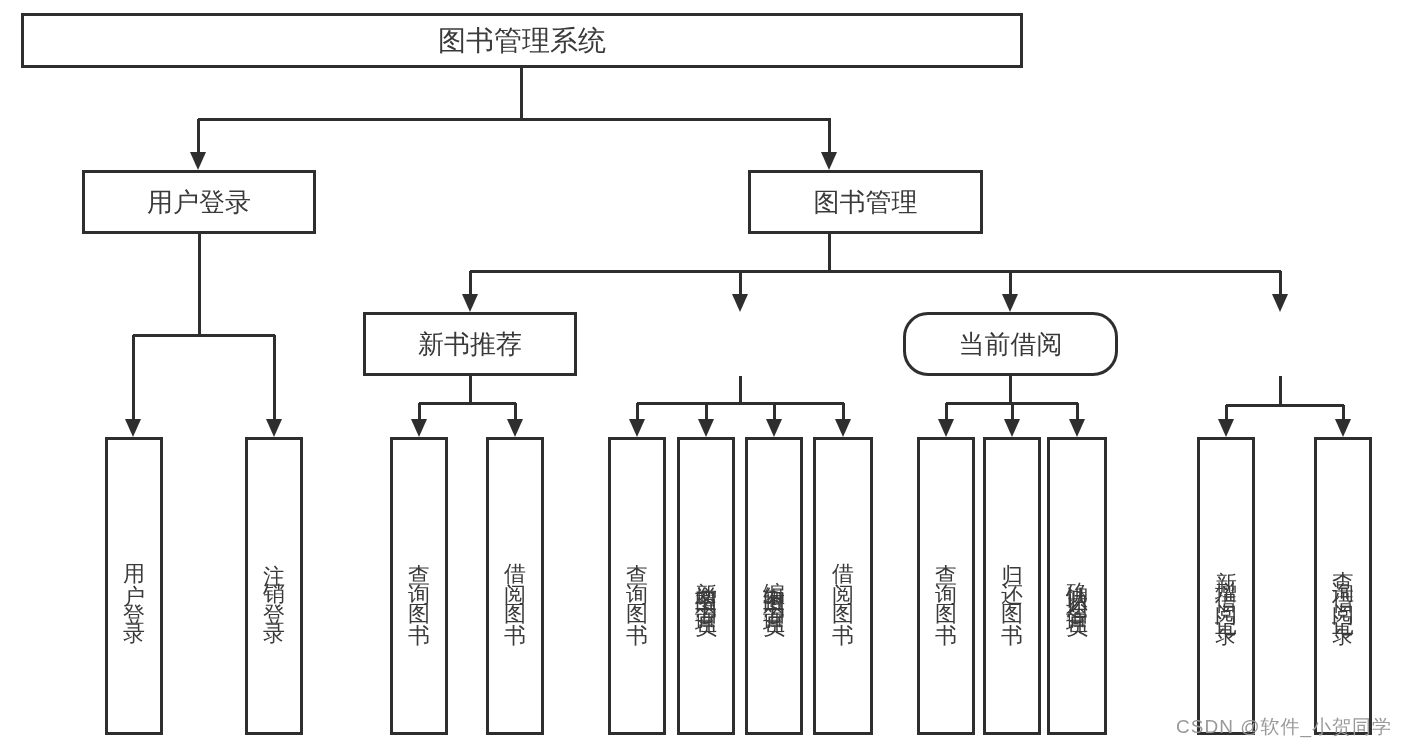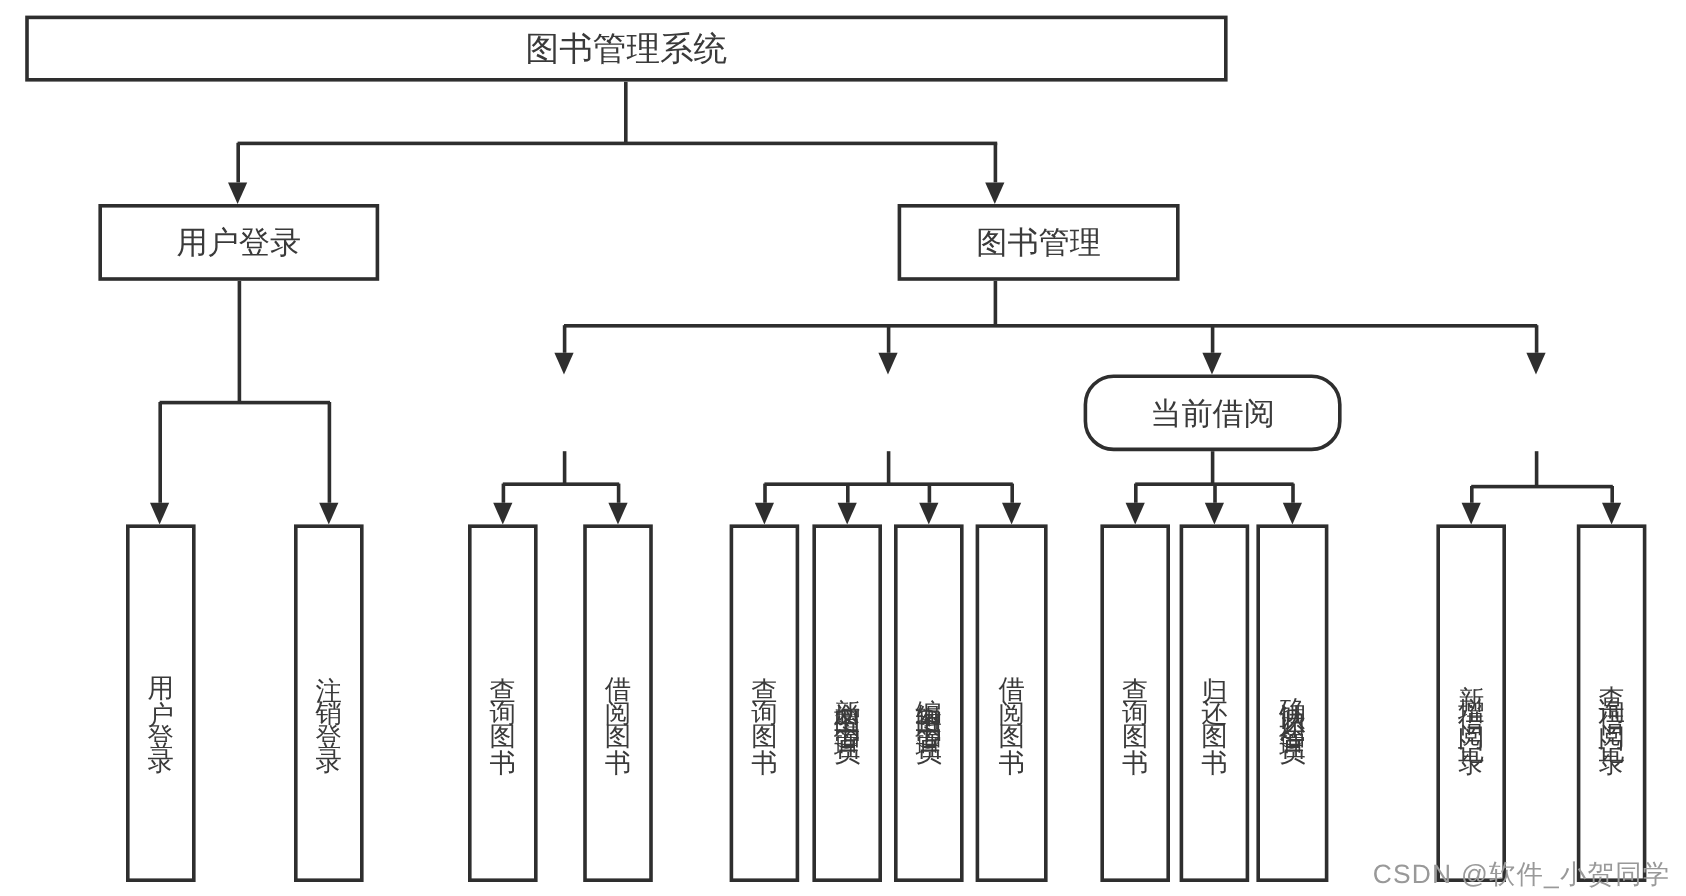--- a/index.html
+++ b/index.html
@@ -47,21 +47,21 @@
     width:0;height:0;
     border-left:8px solid transparent;
     border-right:8px solid transparent;
     border-top:18px solid var(--line);
     z-index:1;
   }
   .watermark{
     position:absolute;
     top:714px;
     right:13px;
-    font-size:22px;
+    font-size:19px;
     color:#999999;
     letter-spacing:1px;
     z-index:5;
     white-space:nowrap;
   }
 </style>
 </head>
 <body>
 
 <div class="canvas">
@@ -70,20 +70,23 @@
     <span>图书管理系统</span>
   </div>
 
   <div class="box lvl" style="left:82px;top:170px;width:234px;height:64px;">
     <span>用户登录</span>
   </div>
   <div class="box lvl" style="left:712px;top:170px;width:235px;height:64px;margin-left:36px;">
     <span>图书管理</span>
   </div>
 
+  <div class="box lvl" style="left:363px;top:312px;width:214px;height:64px;">
+    <span>新书推荐</span>
+  </div>
   <div class="box lvl" style="left:903px;top:312px;width:215px;height:64px;border-radius:25px;">
     <span>当前借阅</span>
   </div>
 
   <div class="box leaf" style="left:105px;top:437px;width:58px;height:298px;">
     <span class="vtext" style="letter-spacing: 20px;">用户登录</span>
   </div>
   <div class="box leaf" style="left:245px;top:437px;width:58px;height:298px;">
     <span class="vtext" style="letter-spacing: 20px;">注销登录</span>
   </div>

